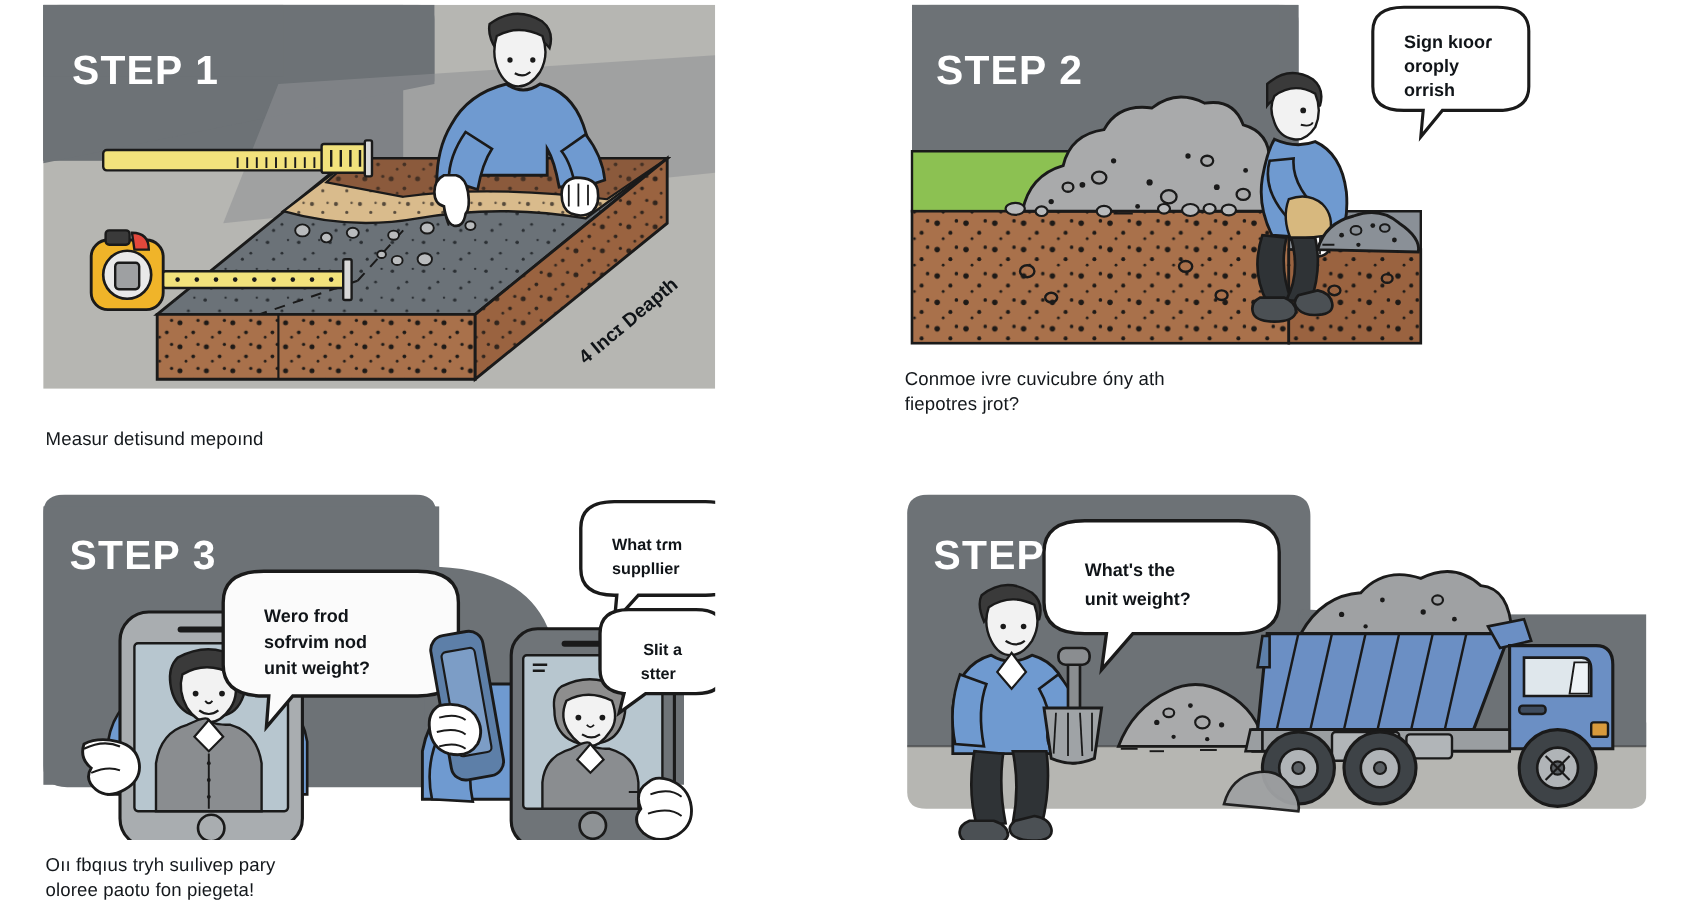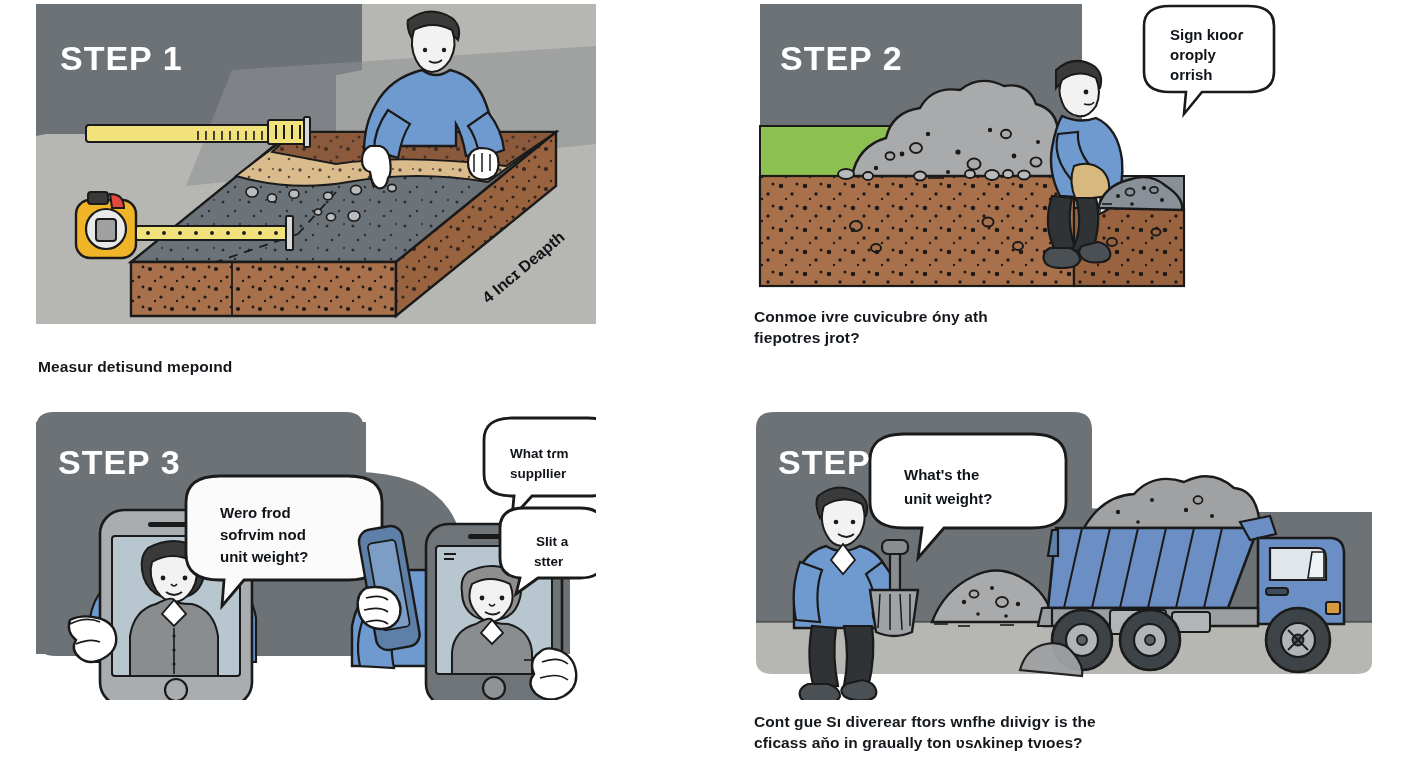--- a/index.html
+++ b/index.html
@@ -38,21 +38,21 @@
   #panel-2 .scene { height: 294px; text-align: right; }
   #panel-3 .scene { height: 288px; }
   #panel-4 .scene { height: 288px; }
 
   .scene svg { display: block; width: 100%; height: 100%; }
 
   .caption {
     position: absolute;
     left: 2px;
     font-size: 15.5px;
-    font-weight: bold;
+    font-weight: normal;
     color: #14181c;
     line-height: 1.34;
     letter-spacing: 0.1px;
     white-space: pre-line;
   }
   #panel-1 .caption { top: 328px; margin-top: 25px; }
   #panel-2 .caption { top: 303px; }
   #panel-3 .caption { top: 300px; }
   #panel-4 .caption { top: 300px; }
 
@@ -475,20 +475,22 @@
           </g>
           <g>
             <path d="M464 116 q0 -20 24 -20 l56 0 q24 0 24 20 l0 30 q0 20 -24 20 l-42 0 l-22 16 l4 -16 q-20 -2 -20 -20 Z" fill="#ffffff" stroke="#1a1a1a" stroke-width="2.8"></path>
             <text class="bubble-text-sm" x="500" y="134">SIit a</text>
             <text class="bubble-text-sm" x="498" y="154">stter</text>
           </g>
         </g>
         <text class="step-label" x="22" y="62">STEP 3</text>
       </svg>
     </div>
+    <div class="caption">Oıı fbqıus tryh suılivep pary
+oloree paotʋ fon piegeta!</div>
   </div>
 
   <div class="panel" id="panel-4">
     <div class="scene">
       <svg viewBox="0 0 620 288" preserveAspectRatio="none">
         <defs>
             <clipPath id="p4clip">
               <rect x="0" y="0" width="620" height="288"></rect>
             </clipPath>
           </defs>
@@ -613,17 +615,15 @@
 
           <g>
             <path d="M118 48 q0 -26 34 -26 l128 0 q34 0 34 26 l0 42 q0 26 -34 26 l-88 0 l-26 30 l4 -30 l-18 0 q-34 0 -34 -26 Z" fill="#ffffff" stroke="#1a1a1a" stroke-width="2.8"></path>
             <text class="bubble-text" x="152" y="68">What's the</text>
             <text class="bubble-text" x="152" y="92">unit weight?</text>
           </g>
         </g>
         <text class="step-label" x="26" y="62">STEP</text>
       </svg>
     </div>
-    <div class="caption">Cont gue Sı diverear ftors wnfhe dıivigʏ is the
-cficass aňo in graually ton ʋsʌkinep tvıoes?</div>
   </div>
 
 </div>
 
 </body></html>

